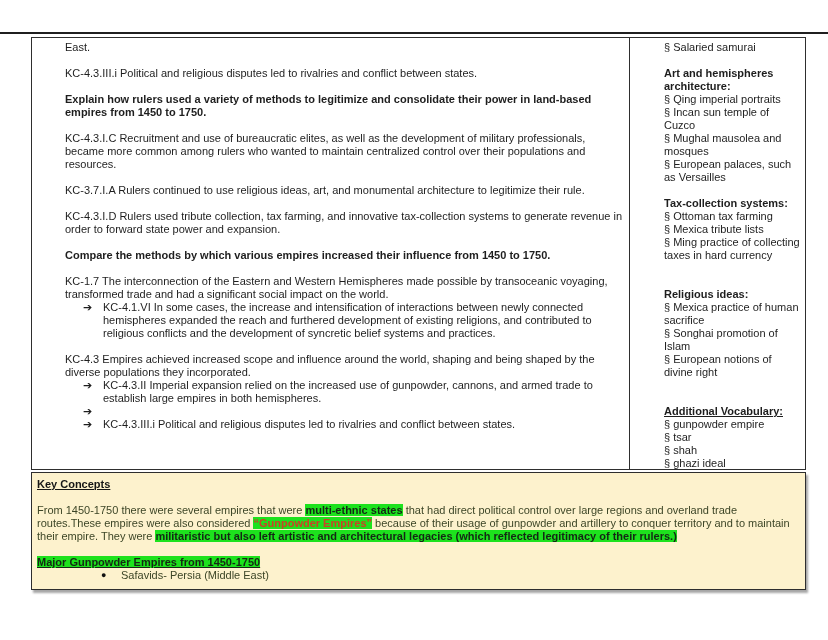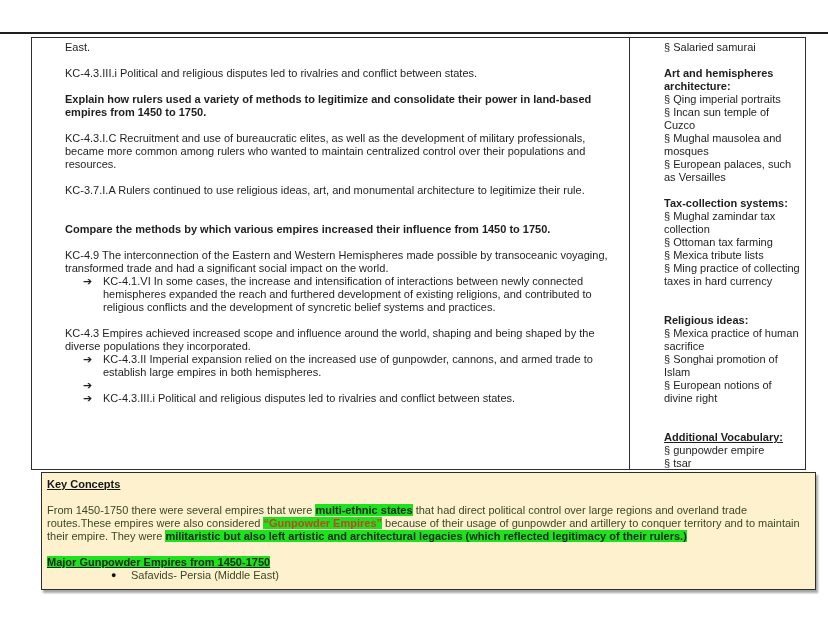--- a/index.html
+++ b/index.html
@@ -17,21 +17,21 @@
   .cell-left{width:570px;border-right:1px solid #2e2e2e;padding:3px 7px 3px 5px;}
   .cell-right{flex:1;padding:3px 5px 3px 6px;}
   .blk{min-height:13px;}
   .blk-gap{height:13px;}
   .blk-bold{font-weight:bold;}
   .blk-header{font-weight:bold;}
   .blk-header-underline{font-weight:bold;text-decoration:underline;}
   .blk-arrow{position:relative;padding-left:38px;}
   .blk-arrow .arrow{position:absolute;left:18px;top:0;}
   .key-box{
-    position:absolute;left:41px;top:472px;width:775px;height:118px;
+    position:absolute;left:31px;top:472px;width:775px;height:118px;
     background:var(--box-yellow);border:1px solid #2e2e2e;box-sizing:border-box;
     padding:5px 6px 4px 5px;box-shadow:2px 3px 2px rgba(0,0,0,0.35);
   }
   .key-title{font-weight:bold;text-decoration:underline;color:#161616;}
   .key-par{color:var(--key-text);}
   .seg-plain{color:var(--key-text);margin-top:40px;}
   .seg-highlight-bold{background:var(--highlight-green);font-weight:bold;color:var(--highlight-text);}
   .seg-highlight-bold-orange{background:var(--highlight-green);font-weight:bold;color:var(--orange-text);}
   .key-sub .hl-underline{
     background:var(--highlight-green);font-weight:bold;text-decoration:underline;color:var(--highlight-text);
@@ -51,42 +51,42 @@
         <div class="blk blk-normal">East.</div>
         <div class="blk blk-gap"></div>
         <div class="blk blk-normal">KC-4.3.III.i Political and religious disputes led to rivalries and conflict between states.</div>
         <div class="blk blk-gap"></div>
         <div class="blk blk-bold">Explain how rulers used a variety of methods to legitimize and consolidate their power in land-based empires from 1450 to 1750.</div>
         <div class="blk blk-gap"></div>
         <div class="blk blk-normal">KC-4.3.I.C Recruitment and use of bureaucratic elites, as well as the development of military professionals, became more common among rulers who wanted to maintain centralized control over their populations and resources.</div>
         <div class="blk blk-gap"></div>
         <div class="blk blk-normal">KC-3.7.I.A Rulers continued to use religious ideas, art, and monumental architecture to legitimize their rule.</div>
         <div class="blk blk-gap"></div>
+        <div class="blk blk-normal">KC-4.3.I.D Rulers used tribute collection, tax farming, and innovative tax-collection systems to generate revenue in order to forward state power and expansion.</div>
         <div class="blk blk-gap"></div>
         <div class="blk blk-bold">Compare the methods by which various empires increased their influence from 1450 to 1750.</div>
         <div class="blk blk-gap"></div>
-        <div class="blk blk-normal">KC-4.9 The interconnection of the Eastern and Western Hemispheres made possible by transoceanic voyaging, transformed trade and had a significant social impact on the world.</div>
+        <div class="blk blk-normal">KC-1.7 The interconnection of the Eastern and Western Hemispheres made possible by transoceanic voyaging, transformed trade and had a significant social impact on the world.</div>
         <div class="blk blk-arrow"><span class="arrow">➔</span><span>KC-4.1.VI In some cases, the increase and intensification of interactions between newly connected hemispheres expanded the reach and furthered development of existing religions, and contributed to religious conflicts and the development of syncretic belief systems and practices.</span></div>
         <div class="blk blk-gap"></div>
         <div class="blk blk-normal">KC-4.3 Empires achieved increased scope and influence around the world, shaping and being shaped by the diverse populations they incorporated.</div>
         <div class="blk blk-arrow"><span class="arrow">➔</span><span>KC-4.3.II Imperial expansion relied on the increased use of gunpowder, cannons, and armed trade to establish large empires in both hemispheres.</span></div>
         <div class="blk blk-arrow"><span class="arrow">➔</span></div>
         <div class="blk blk-arrow"><span class="arrow">➔</span><span>KC-4.3.III.i Political and religious disputes led to rivalries and conflict between states.</span></div>
       </div>
     <div class="cell cell-right">
         <div class="blk blk-item">§ Salaried samurai</div>
         <div class="blk blk-gap"></div>
         <div class="blk blk-header">Art and hemispheres architecture:</div>
         <div class="blk blk-item">§ Qing imperial portraits</div>
         <div class="blk blk-item">§ Incan sun temple of Cuzco</div>
         <div class="blk blk-item">§ Mughal mausolea and mosques</div>
         <div class="blk blk-item">§ European palaces, such as Versailles</div>
         <div class="blk blk-gap"></div>
         <div class="blk blk-header">Tax-collection systems:</div>
-        <div class="blk blk-item">§ Mughal zamindar tax collection</div>
         <div class="blk blk-item">§ Ottoman tax farming</div>
         <div class="blk blk-item">§ Mexica tribute lists</div>
         <div class="blk blk-item">§ Ming practice of collecting taxes in hard currency</div>
         <div class="blk blk-gap"></div>
         <div class="blk blk-gap"></div>
         <div class="blk blk-header">Religious ideas:</div>
         <div class="blk blk-item">§ Mexica practice of human sacrifice</div>
         <div class="blk blk-item">§ Songhai promotion of Islam</div>
         <div class="blk blk-item">§ European notions of divine right</div>
         <div class="blk blk-gap"></div>

